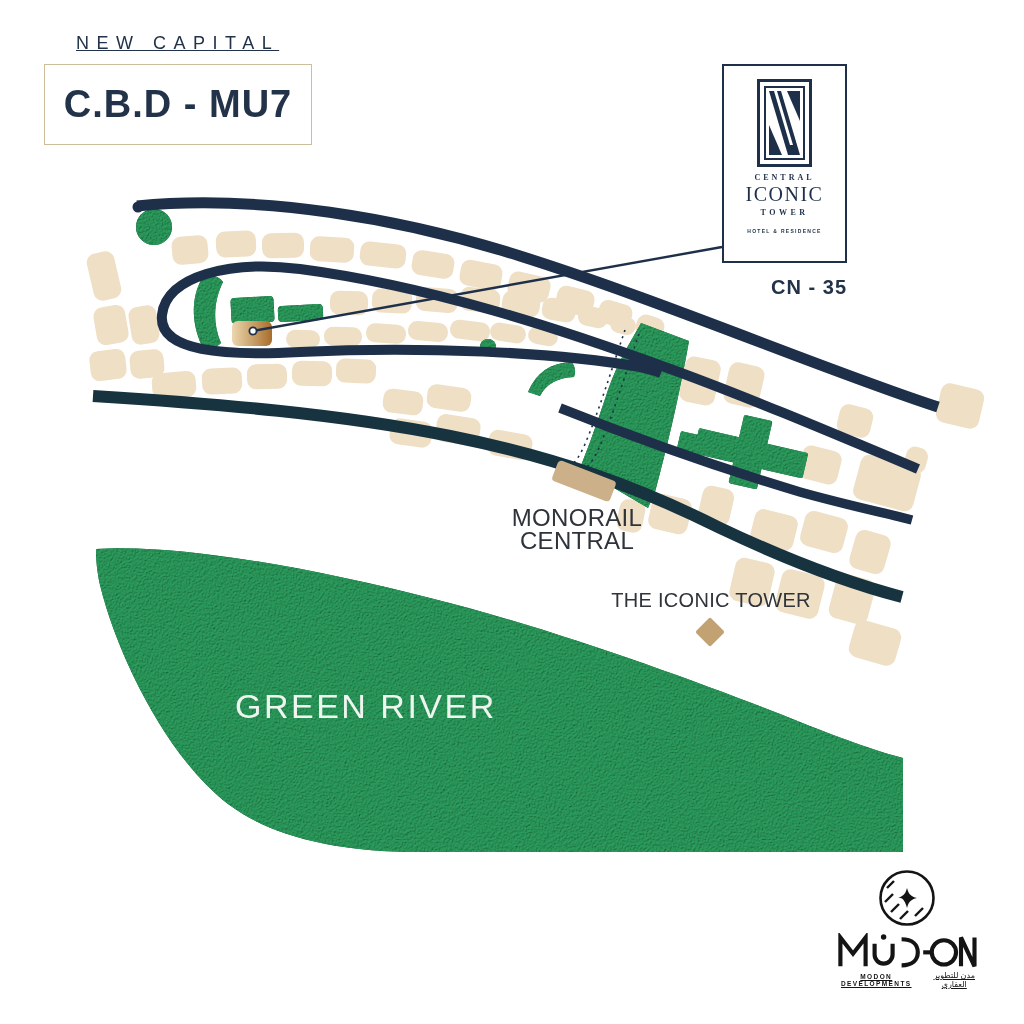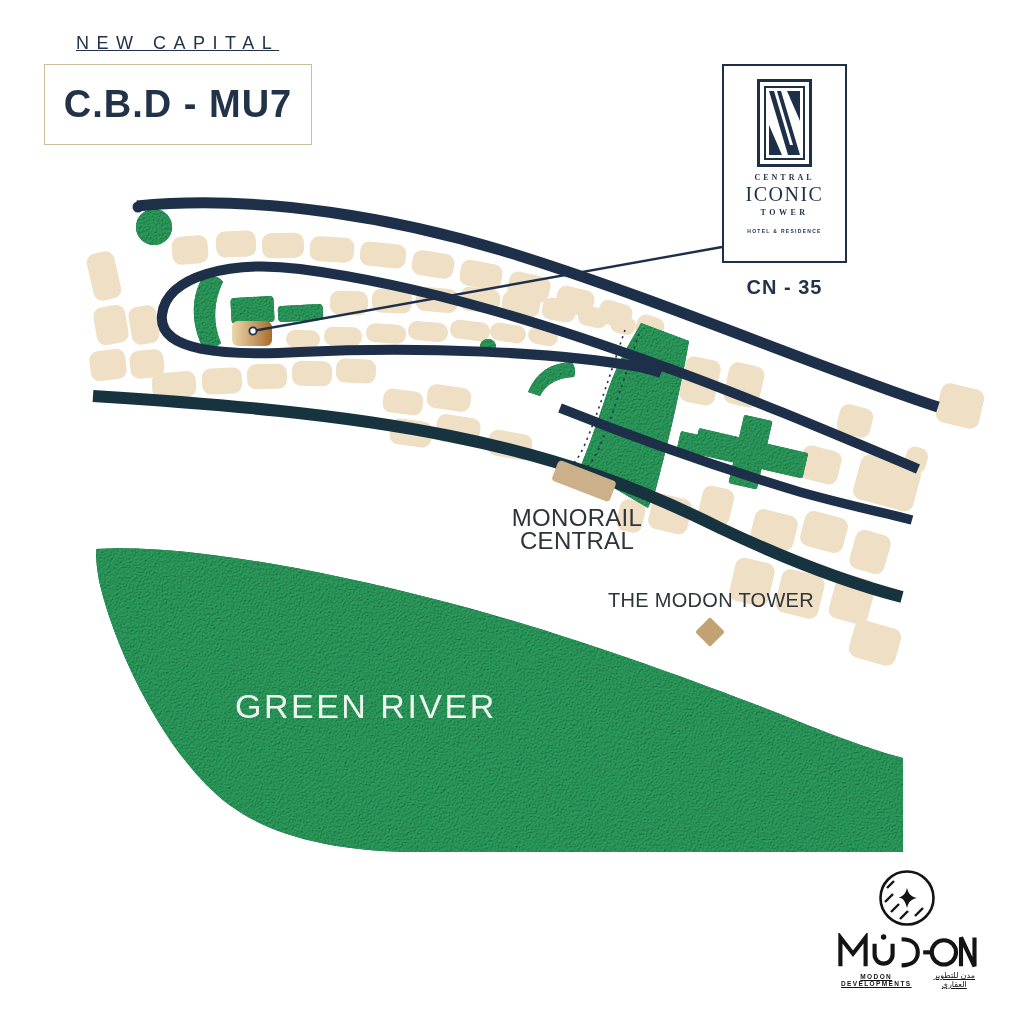--- a/index.html
+++ b/index.html
@@ -26,21 +26,21 @@
            display:flex;align-items:center;justify-content:center;}
   .cbd-box span{font-size:38px;font-weight:700;letter-spacing:1px;color:var(--navyText);}
 
   .tower-card{left:722px;top:64px;width:125px;height:199px;background:#fff;
               border:2px solid var(--navy);box-sizing:border-box;text-align:center;color:var(--navy);}
   .tower-card .mark{margin:13px auto 6px auto;display:block;}
   .card-l1{font-family:"Liberation Serif",serif;font-size:8px;letter-spacing:3px;font-weight:600;}
   .card-l2{font-family:"Liberation Serif",serif;font-size:20px;letter-spacing:1.5px;margin-top:1px;}
   .card-l3{font-family:"Liberation Serif",serif;font-size:8px;letter-spacing:3.5px;margin-top:2px;font-weight:600;}
   .card-l4{font-size:5px;letter-spacing:1.3px;margin-top:11px;font-weight:700;}
-  .cn-code{left:722px;top:276px;width:125px;text-align:center;font-size:20px;font-weight:700;
+  .cn-code{left:722px;top:276px;width:125px;text-align:right;font-size:20px;font-weight:700;
            letter-spacing:1px;color:var(--navyText);}
 
   .monorail-label{left:487px;top:506px;width:180px;text-align:center;font-size:24px;line-height:23px;
                   font-weight:500;letter-spacing:.3px;color:var(--textDark);}
   .iconic-label{left:601px;top:589px;width:220px;text-align:center;font-size:20px;font-weight:500;
                 letter-spacing:.3px;color:var(--textDark);}
   .river-label{left:235px;top:687px;font-size:34px;letter-spacing:2.5px;color:#eef5ef;font-weight:400;}
 
   .modon{left:824px;top:868px;width:166px;text-align:center;color:var(--ink);}
   .modon svg{display:block;margin:0 auto;}
@@ -216,21 +216,21 @@
     <div class="card-l3">TOWER</div>
     <div class="card-l4">HOTEL &amp; RESIDENCE</div>
   </div>
   <div class="overlay cn-code">CN - 35</div>
 
   <div class="overlay monorail-label">
     <div>MONORAIL</div>
     <div>CENTRAL</div>
   </div>
 
-  <div class="overlay iconic-label">THE MODON TOWER</div>
+  <div class="overlay iconic-label">THE ICONIC TOWER</div>
 
   <div class="overlay river-label">GREEN RIVER</div>
 
   <div class="overlay modon">
     <svg width="60" height="60" viewBox="-30 -30 60 60">
       <circle cx="0" cy="0" r="26.5" fill="none" stroke="var(--ink)" stroke-width="2.6"></circle>
       <path d="M0,-10 C1.5,-4 4,-1.5 10,0 C4,1.5 1.5,4 0,10 C-1.5,4 -4,-1.5 -10,0 C-4,-1.5 -1.5,-4 0,-10 Z" fill="var(--ink)"></path>
       <g stroke="var(--ink)" stroke-width="2.4">
         <line x1="-20" y1="-10" x2="-13" y2="-17"></line>
         <line x1="-22" y1="4" x2="-14" y2="-4"></line>

